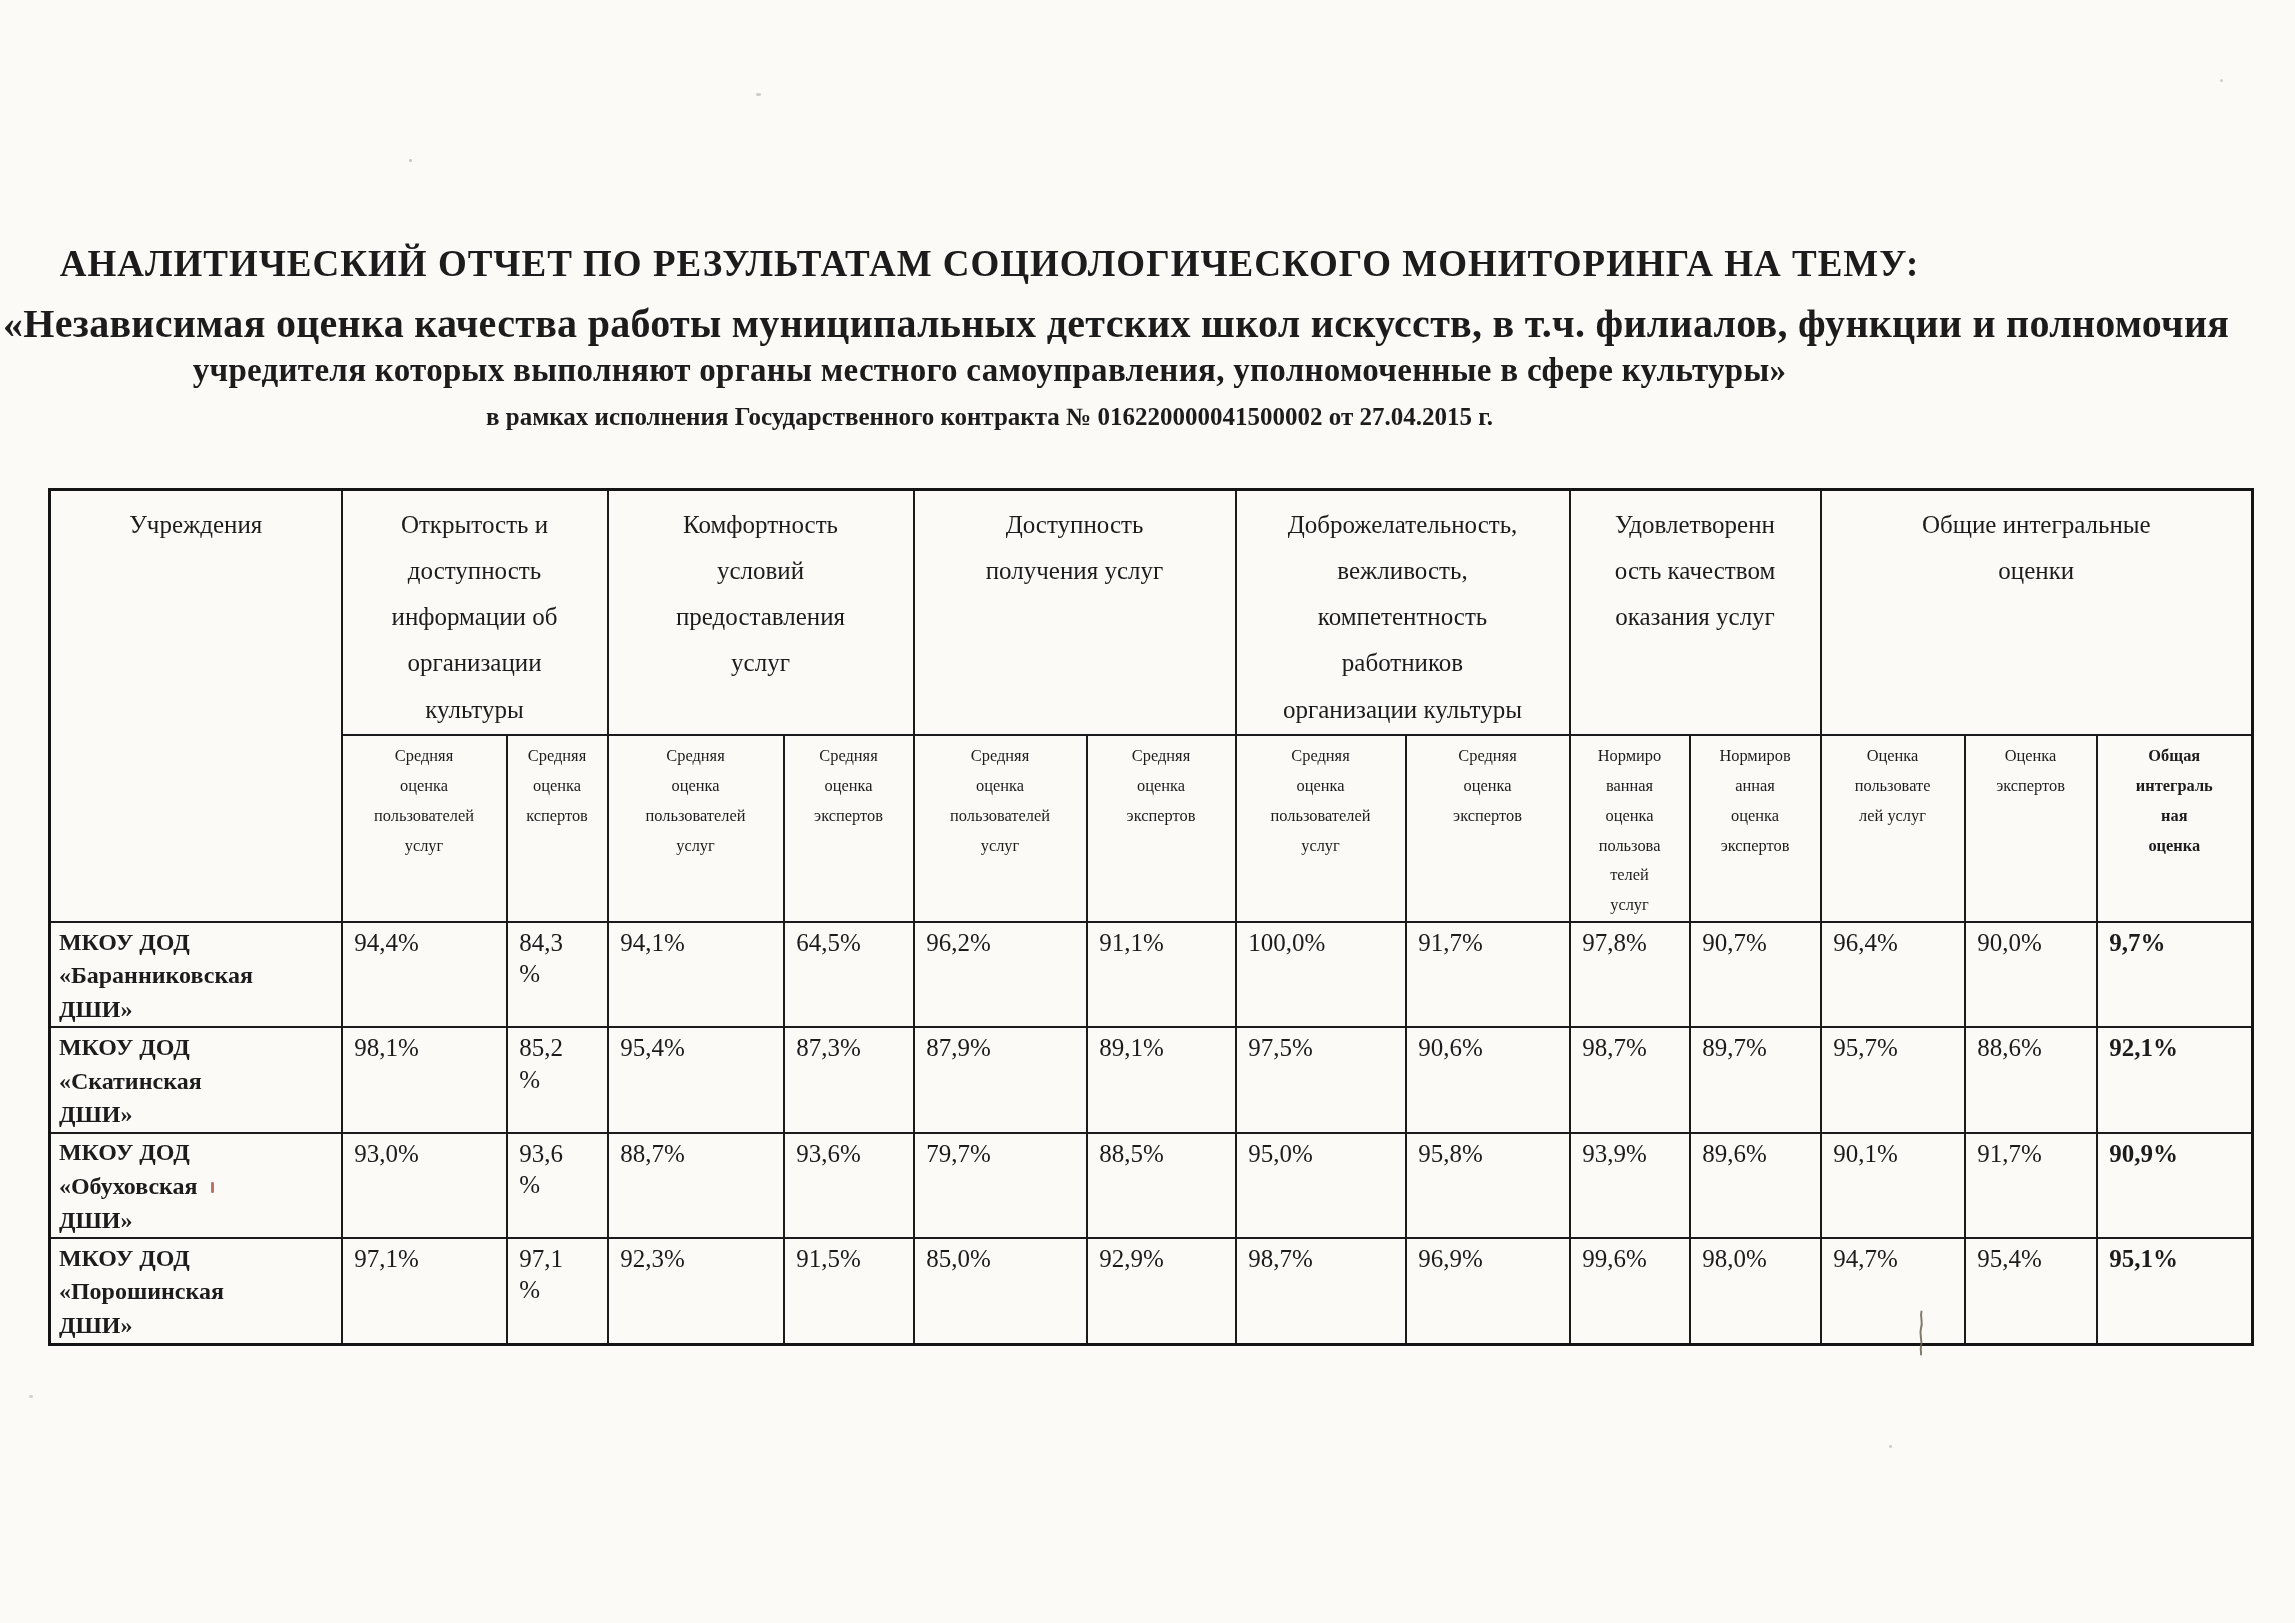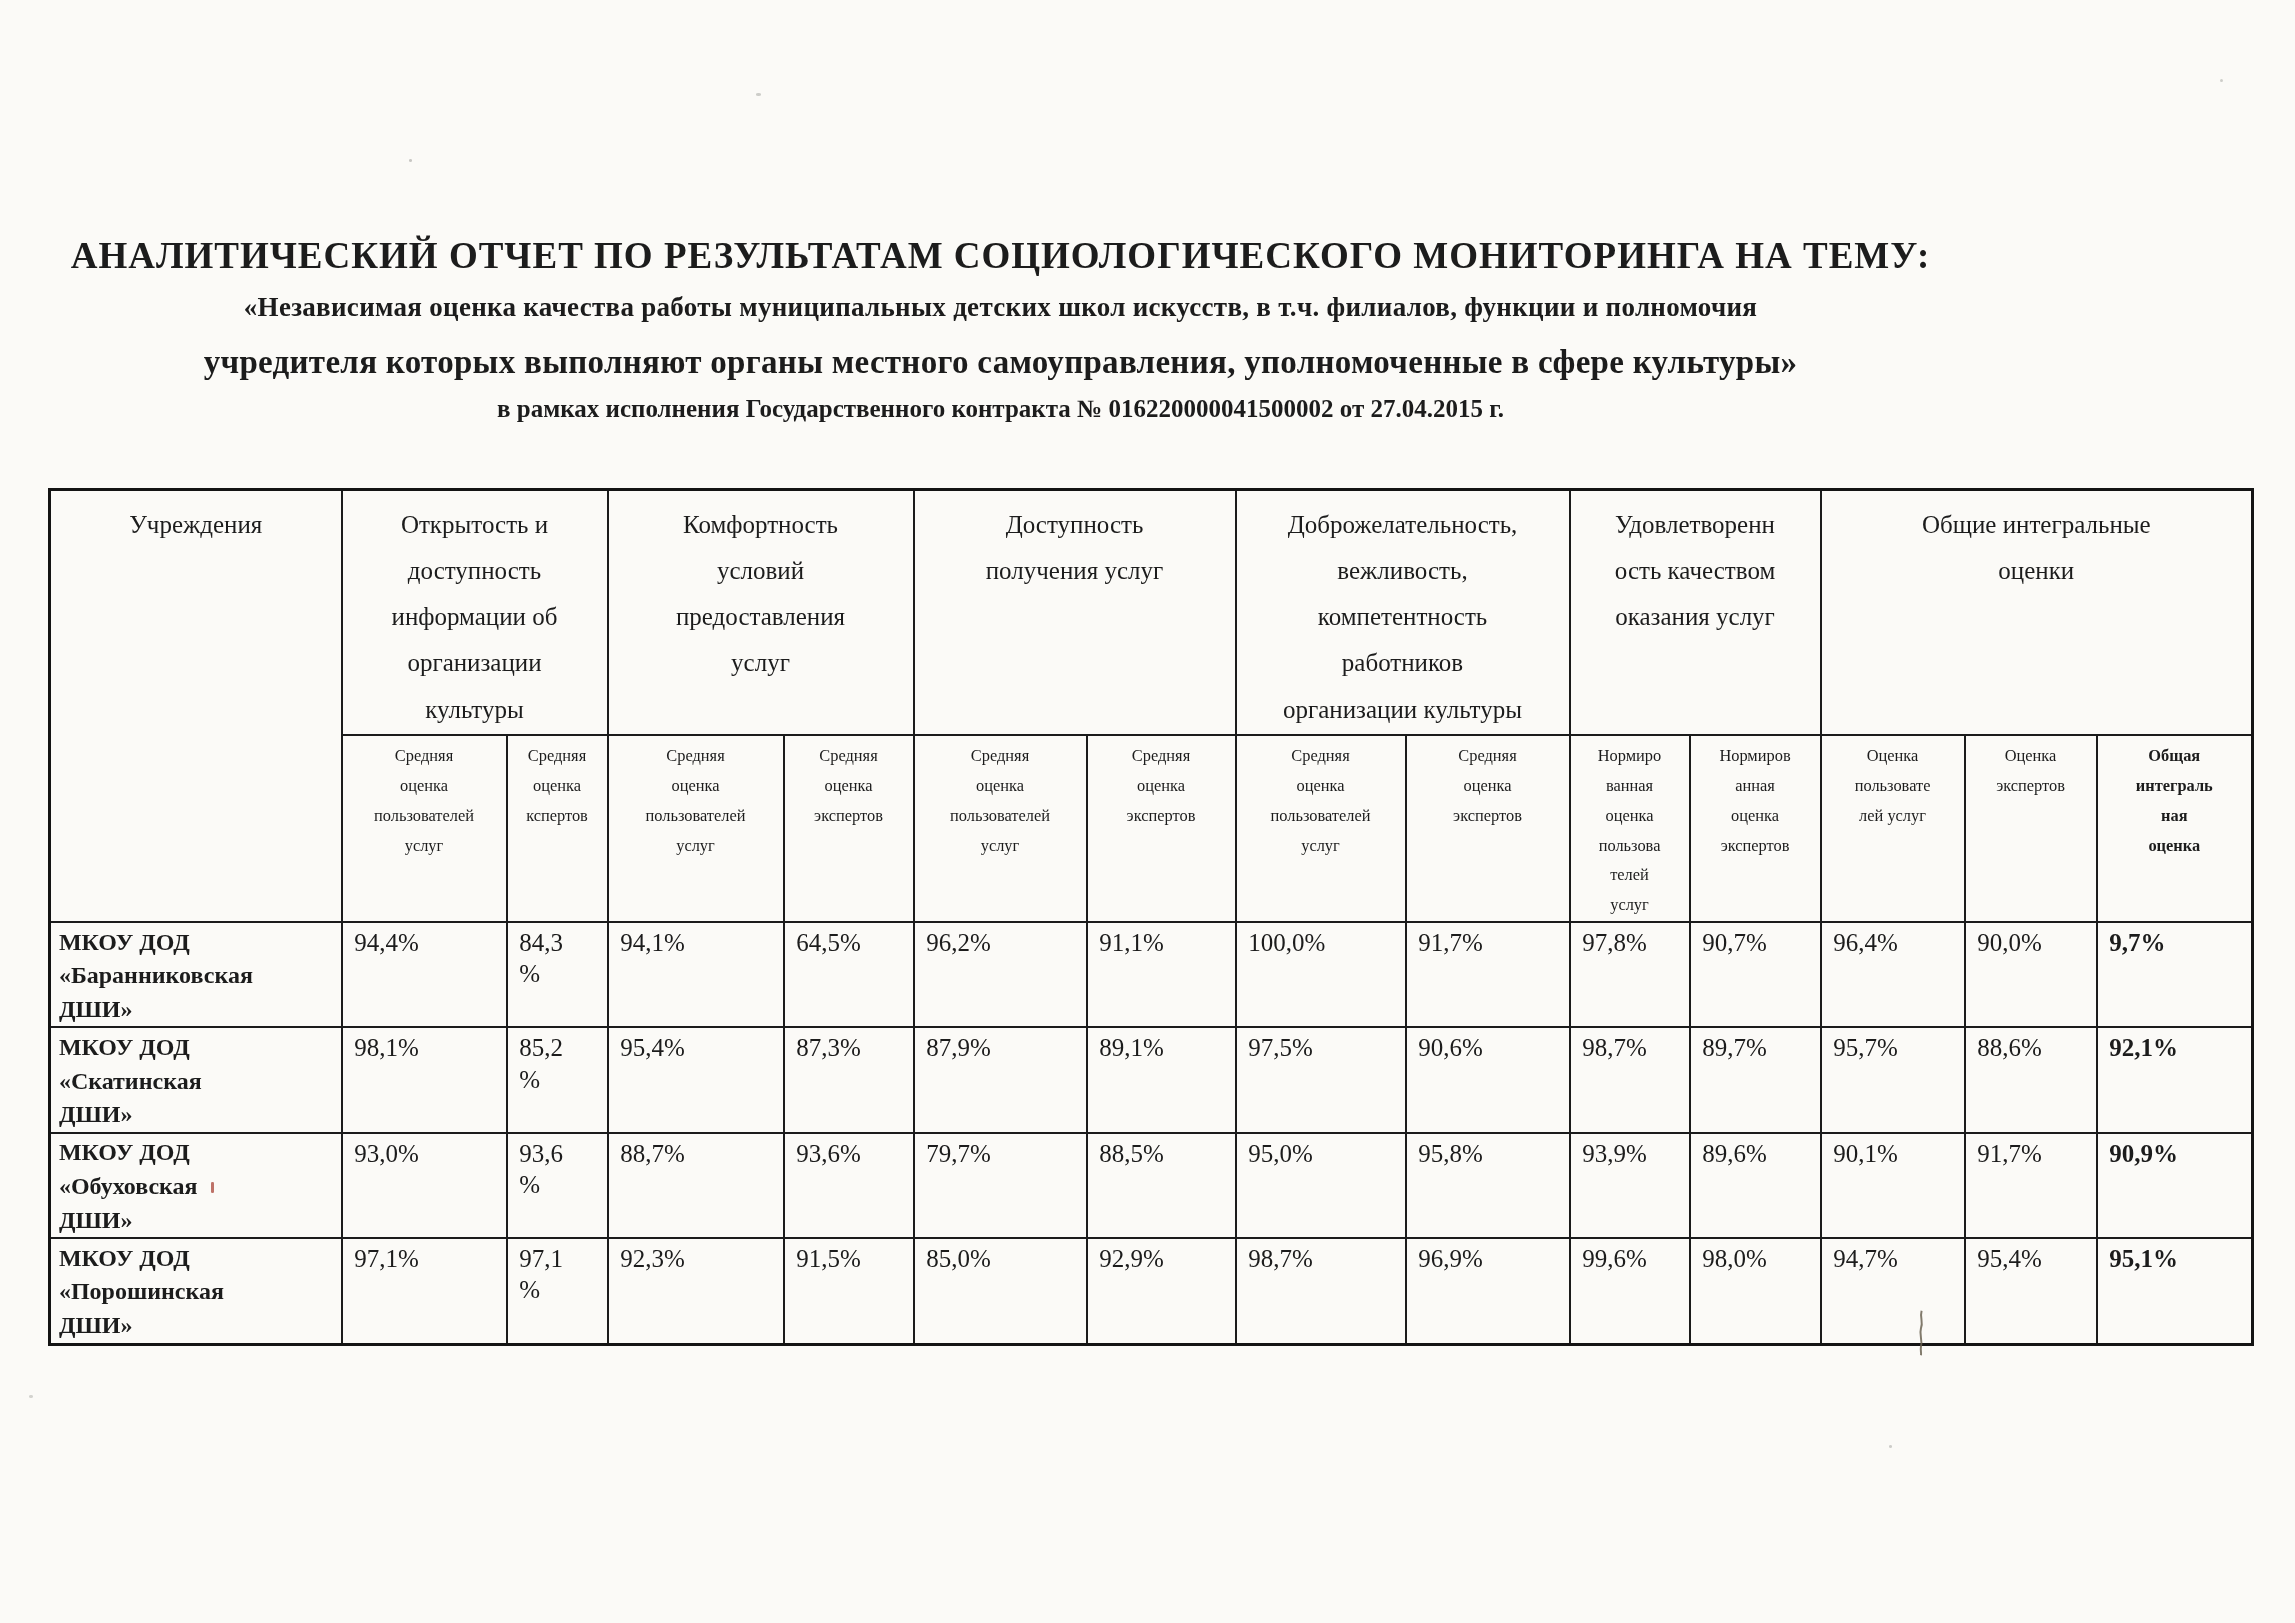--- a/index.html
+++ b/index.html
@@ -3,23 +3,23 @@
 <meta charset="utf-8">
 <style>
   html,body{margin:0;padding:0;}
   body{
     width:2295px;height:1623px;position:relative;overflow:hidden;
     background:#fbfaf7;
     font-family:"Liberation Serif","DejaVu Serif",serif;
     color:#1c1c1c;
   }
   .page{position:absolute;inset:0;}
-  .title-line{position:absolute;left:14px;width:1973px;text-align:center;font-weight:bold;white-space:nowrap;}
+  .title-line{position:absolute;left:3px;width:1973px;text-align:center;font-weight:bold;white-space:nowrap;margin-top:8px;}
   .t1{top:234px;font-size:37px;letter-spacing:1px;}
-  .t2{top:292px;font-size:27px;letter-spacing:0.3px;font-family:Liberation Serif, serif;}
+  .t2{top:292px;font-size:40px;letter-spacing:0.3px;font-family:Liberation Serif, serif;}
   .t3{top:344px;font-size:33px;letter-spacing:0.3px;}
   .t4{top:395px;font-size:25px;}
 
   table.tbl{
     position:absolute;left:48px;top:488px;width:2203px;
     border-collapse:collapse;table-layout:fixed;
     border:3.3px solid #141414;
   }
   .tbl th,.tbl td{
     border:2px solid #1b1b1b;

